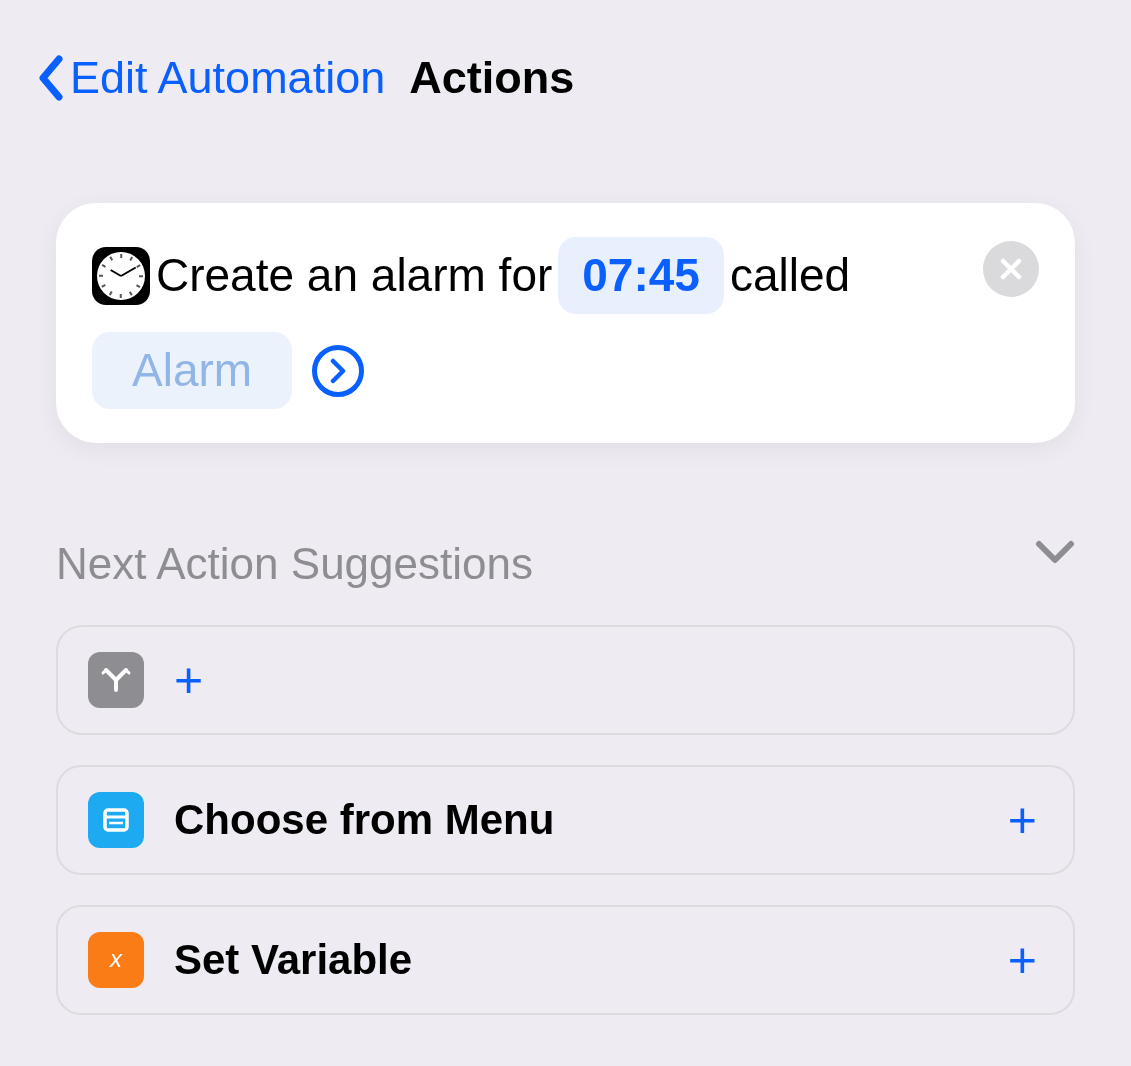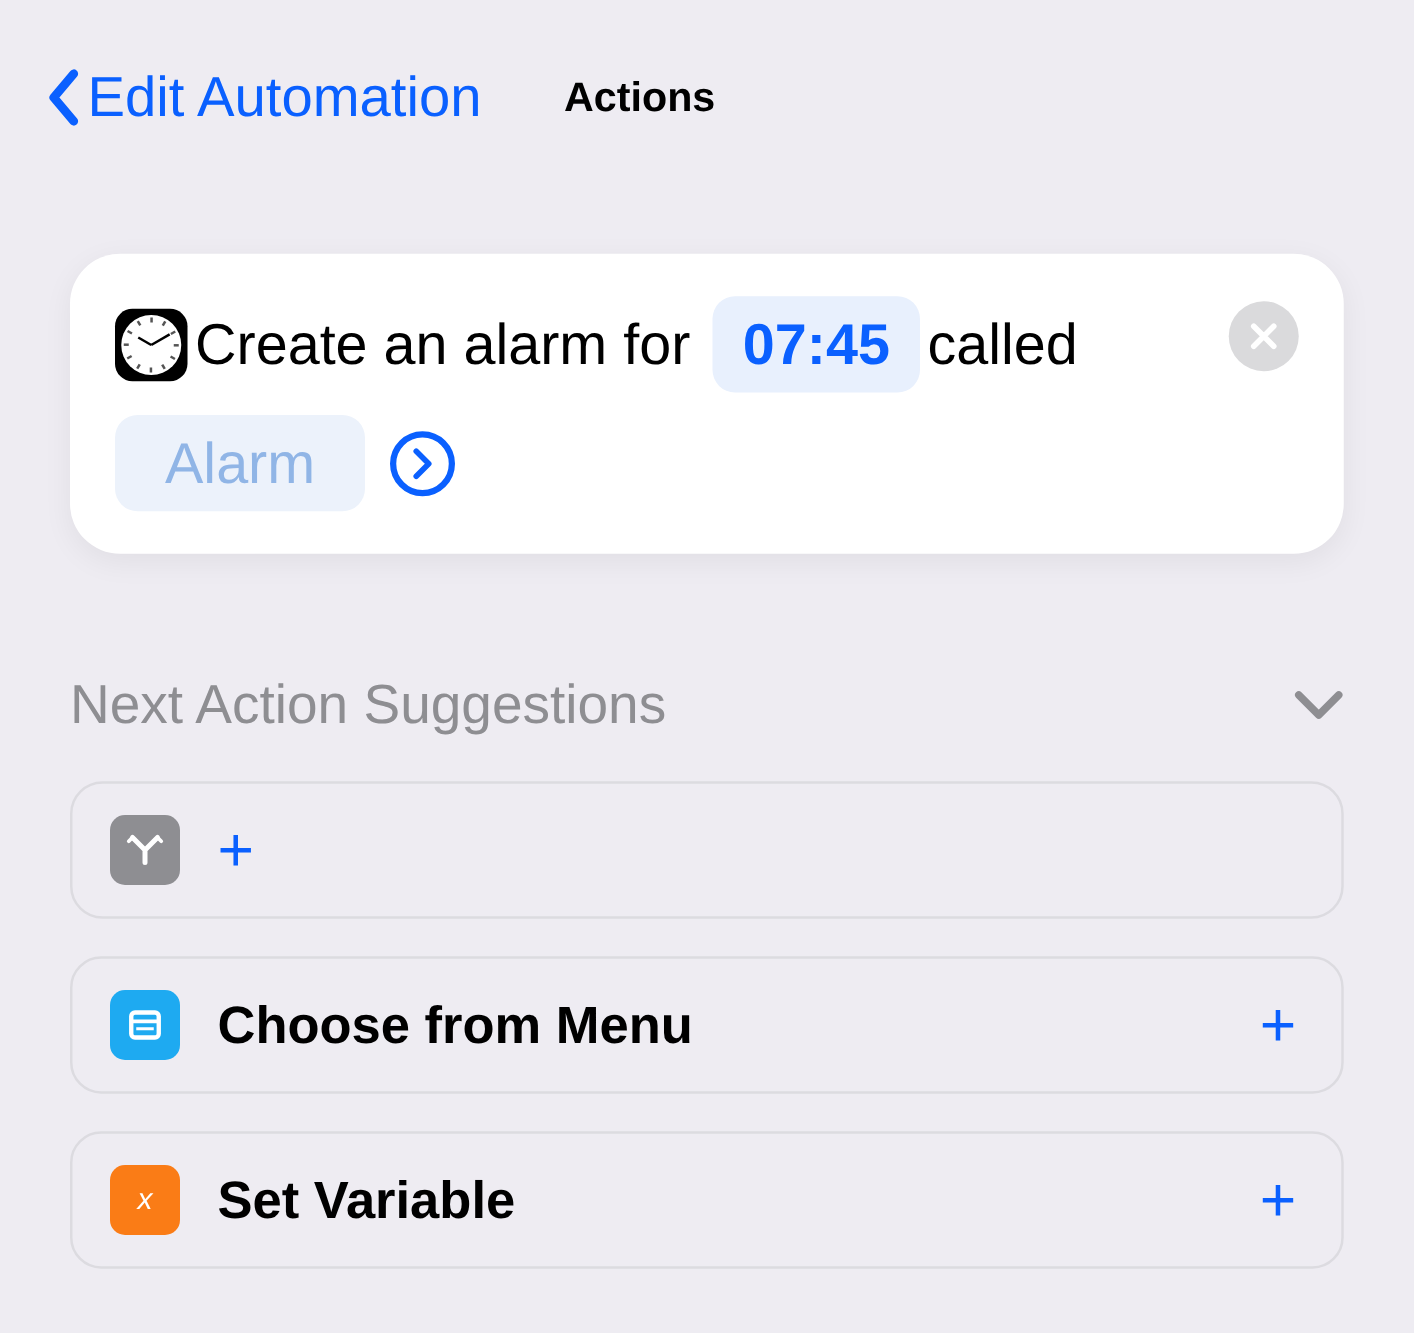--- a/index.html
+++ b/index.html
@@ -31,24 +31,24 @@
     .back-chevron svg {
       width: 26px;
       height: 46px;
     }
     .back-label {
       font-size: 45px;
       color: #0a60ff;
       font-weight: 400;
     }
     .page-title {
-      font-size: 33px;
+      font-size: 45px;
       font-weight: 700;
       color: #000;
-      margin-left: 66px;
+      margin-left: 24px;
     }
     .action-card {
       background: #fff;
       margin: 58px 56px 0 56px;
       border-radius: 40px;
       padding: 34px 36px 34px 36px;
       box-shadow: 0 6px 24px rgba(0,0,0,0.06);
       position: relative;
     }
     .action-card-content {
@@ -110,21 +110,20 @@
     .action-text {
       font-weight: 400;
     }
     .time-pill {
       background: #e8f0fd;
       color: #0a60ff;
       font-weight: 600;
       font-size: 46px;
       padding: 4px 24px;
       border-radius: 18px;
-      margin-left: 12px;
     }
     .name-pill {
       background: #ecf2fb;
       color: #90b5e6;
       font-weight: 500;
       font-size: 46px;
       padding: 4px 40px;
       border-radius: 18px;
     }
     .expand-circle {
@@ -153,21 +152,20 @@
       align-items: center;
       justify-content: center;
     }
     .delete-button svg {
       width: 24px;
       height: 24px;
     }
     .suggestions-header {
       display: flex;
       justify-content: space-between;
-      align-items: center;
       margin: 96px 56px 0 56px;
     }
     .suggestions-title {
       font-size: 44px;
       font-weight: 500;
       color: #8e8e92;
     }
     .collapse-chevron {
       width: 40px;
       height: 26px;

